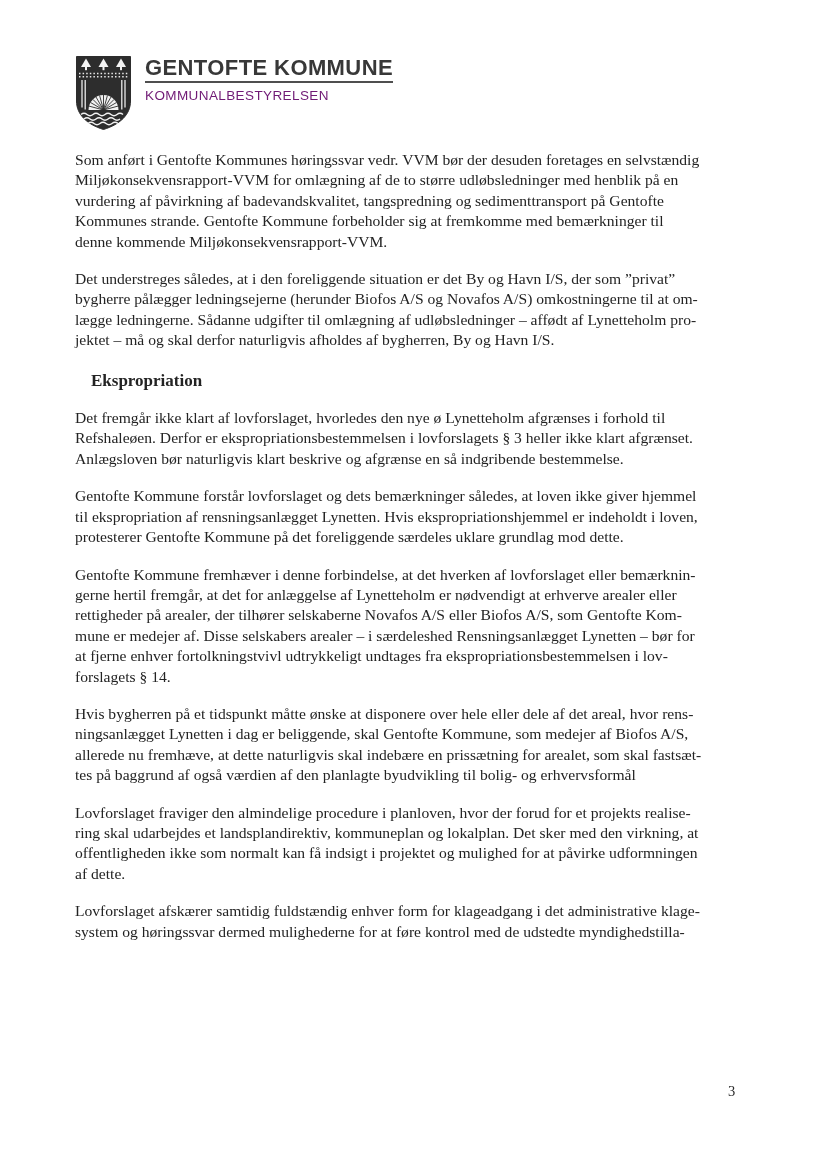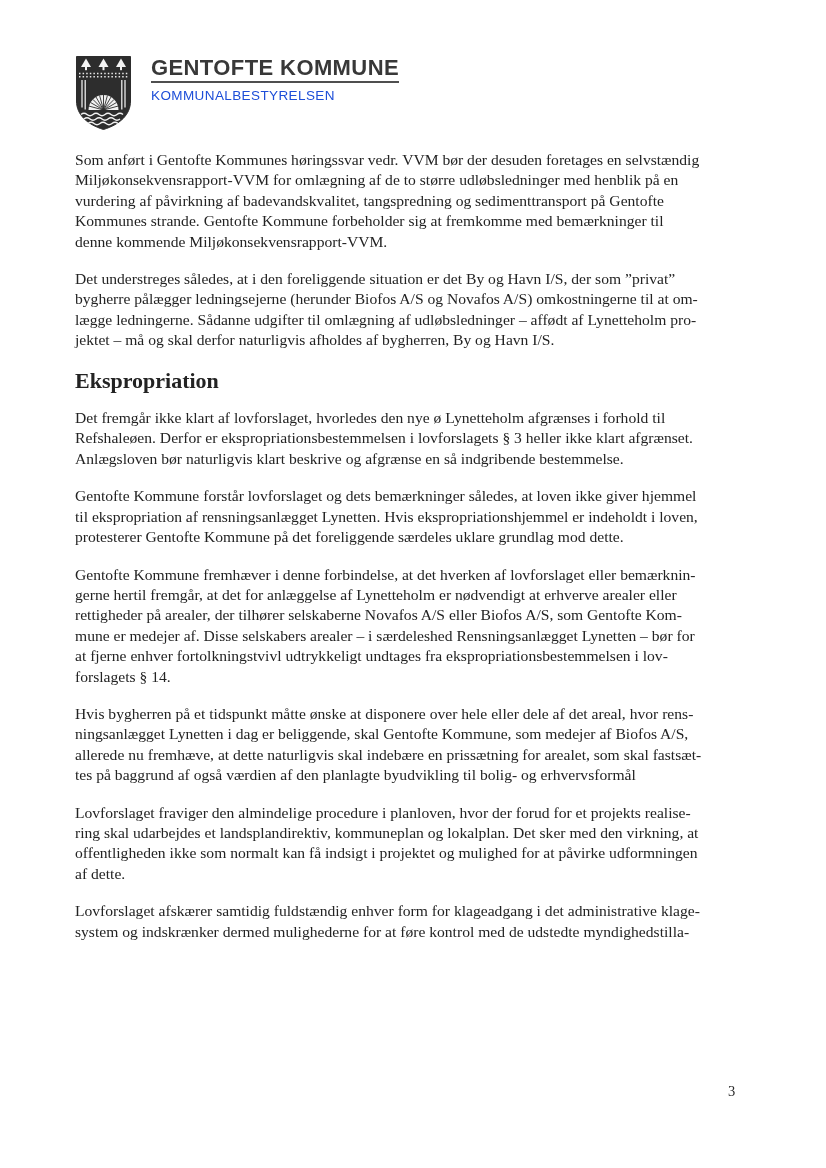--- a/index.html
+++ b/index.html
@@ -22,54 +22,54 @@
     display: flex;
     align-items: flex-start;
     margin: 55px 0 0 75px;
   }
   .logo-wrap {
     width: 57px;
     height: 76px;
     flex: 0 0 auto;
   }
   .org-block {
-    margin-left: 19px;
+    margin-left: 13px;
     padding-top: 2px;
     font-family: "Liberation Sans", sans-serif;
   }
   .org-title {
     display: inline-block;
     font-size: 22px;
     font-weight: bold;
     letter-spacing: 0.4px;
     color: #383838;
     border-bottom: 2px solid #4f4f4f;
     padding-bottom: 2px;
     line-height: 1.0;
   }
   .org-subtitle {
     font-size: 13.5px;
     letter-spacing: 0.4px;
-    color: #1d4ed8;
+    color: #701a75;
     margin-top: 5px;
   }
   
   .letter-body {
     margin: 19px 60px 0 75px;
     font-size: 15.6px;
     line-height: 20.4px;
   }
   .para {
     margin: 0 0 17px 0;
     white-space: pre;          
   }
   .section-heading {
-    font-size: 22px;
+    font-size: 17px;
     font-weight: bold;
-    margin: 20px 0 17px 0;
+    margin: 20px 0 17px 16px;
     white-space: pre;
   }
   .section-heading.large-gap {
     margin-top: 40px;
   }
   
   .page-number {
     position: absolute;
     top: 1083px;
     left: 728px;
@@ -164,18 +164,18 @@
     <p class="para">Hvis bygherren på et tidspunkt måtte ønske at disponere over hele eller dele af det areal, hvor rens-
 ningsanlægget Lynetten i dag er beliggende, skal Gentofte Kommune, som medejer af Biofos A/S,
 allerede nu fremhæve, at dette naturligvis skal indebære en prissætning for arealet, som skal fastsæt-
 tes på baggrund af også værdien af den planlagte byudvikling til bolig- og erhvervsformål</p>
 
     <p class="para">Lovforslaget fraviger den almindelige procedure i planloven, hvor der forud for et projekts realise-
 ring skal udarbejdes et landsplandirektiv, kommuneplan og lokalplan. Det sker med den virkning, at
 offentligheden ikke som normalt kan få indsigt i projektet og mulighed for at påvirke udformningen
 af dette.</p>
     <p class="para">Lovforslaget afskærer samtidig fuldstændig enhver form for klageadgang i det administrative klage-
-system og indskrænker dermed mulighederne for at føre kontrol med de udstedte myndighedstilla-</p>
+system og høringssvar dermed mulighederne for at føre kontrol med de udstedte myndighedstilla-</p>
   </main>
 
   <div class="page-number">3</div>
 
 </div>
 
 </body></html>

